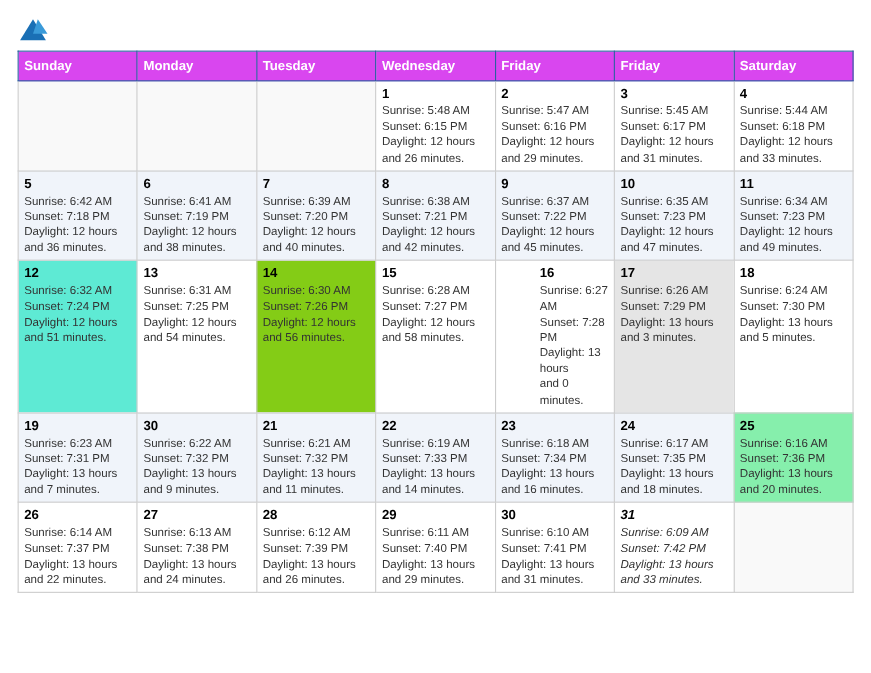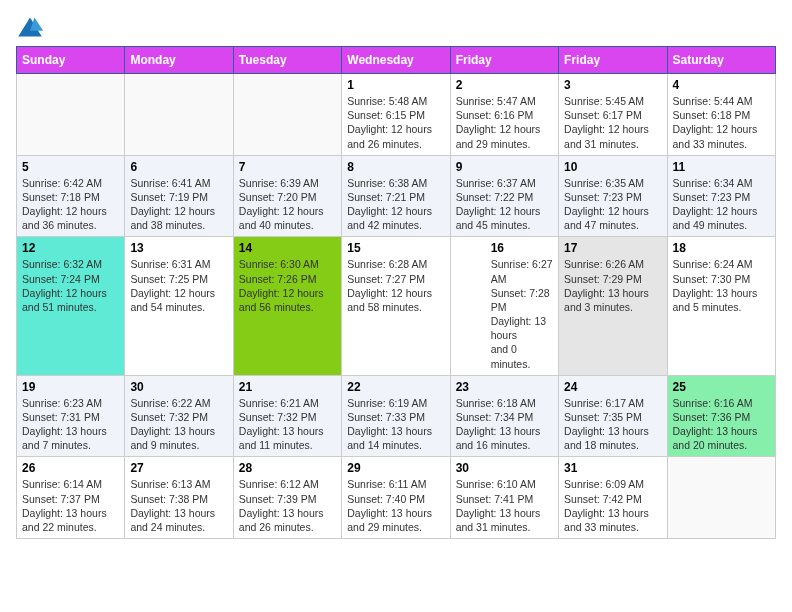--- a/index.html
+++ b/index.html
@@ -223,20 +223,20 @@
           <div class="day-info">Sunrise: 6:12 AM<br>Sunset: 7:39 PM<br>Daylight: 13 hours<br>and 26 minutes.</div>
         </td>
         <td style="background: rgb(255, 255, 255);">
           <span class="day-num">29</span>
           <div class="day-info">Sunrise: 6:11 AM<br>Sunset: 7:40 PM<br>Daylight: 13 hours<br>and 29 minutes.</div>
         </td>
         <td style="background: rgb(255, 255, 255);">
           <span class="day-num">30</span>
           <div class="day-info">Sunrise: 6:10 AM<br>Sunset: 7:41 PM<br>Daylight: 13 hours<br>and 31 minutes.</div>
         </td>
-        <td style="background: rgb(255, 255, 255);">
+        <td style="background: rgb(255, 255, 255); font-style: italic;">
           <span class="day-num">31</span>
           <div class="day-info">Sunrise: 6:09 AM<br>Sunset: 7:42 PM<br>Daylight: 13 hours<br>and 33 minutes.</div>
         </td>
         <td class="empty"></td>
       </tr>
     </tbody>
 </table>
 
 </body></html>

